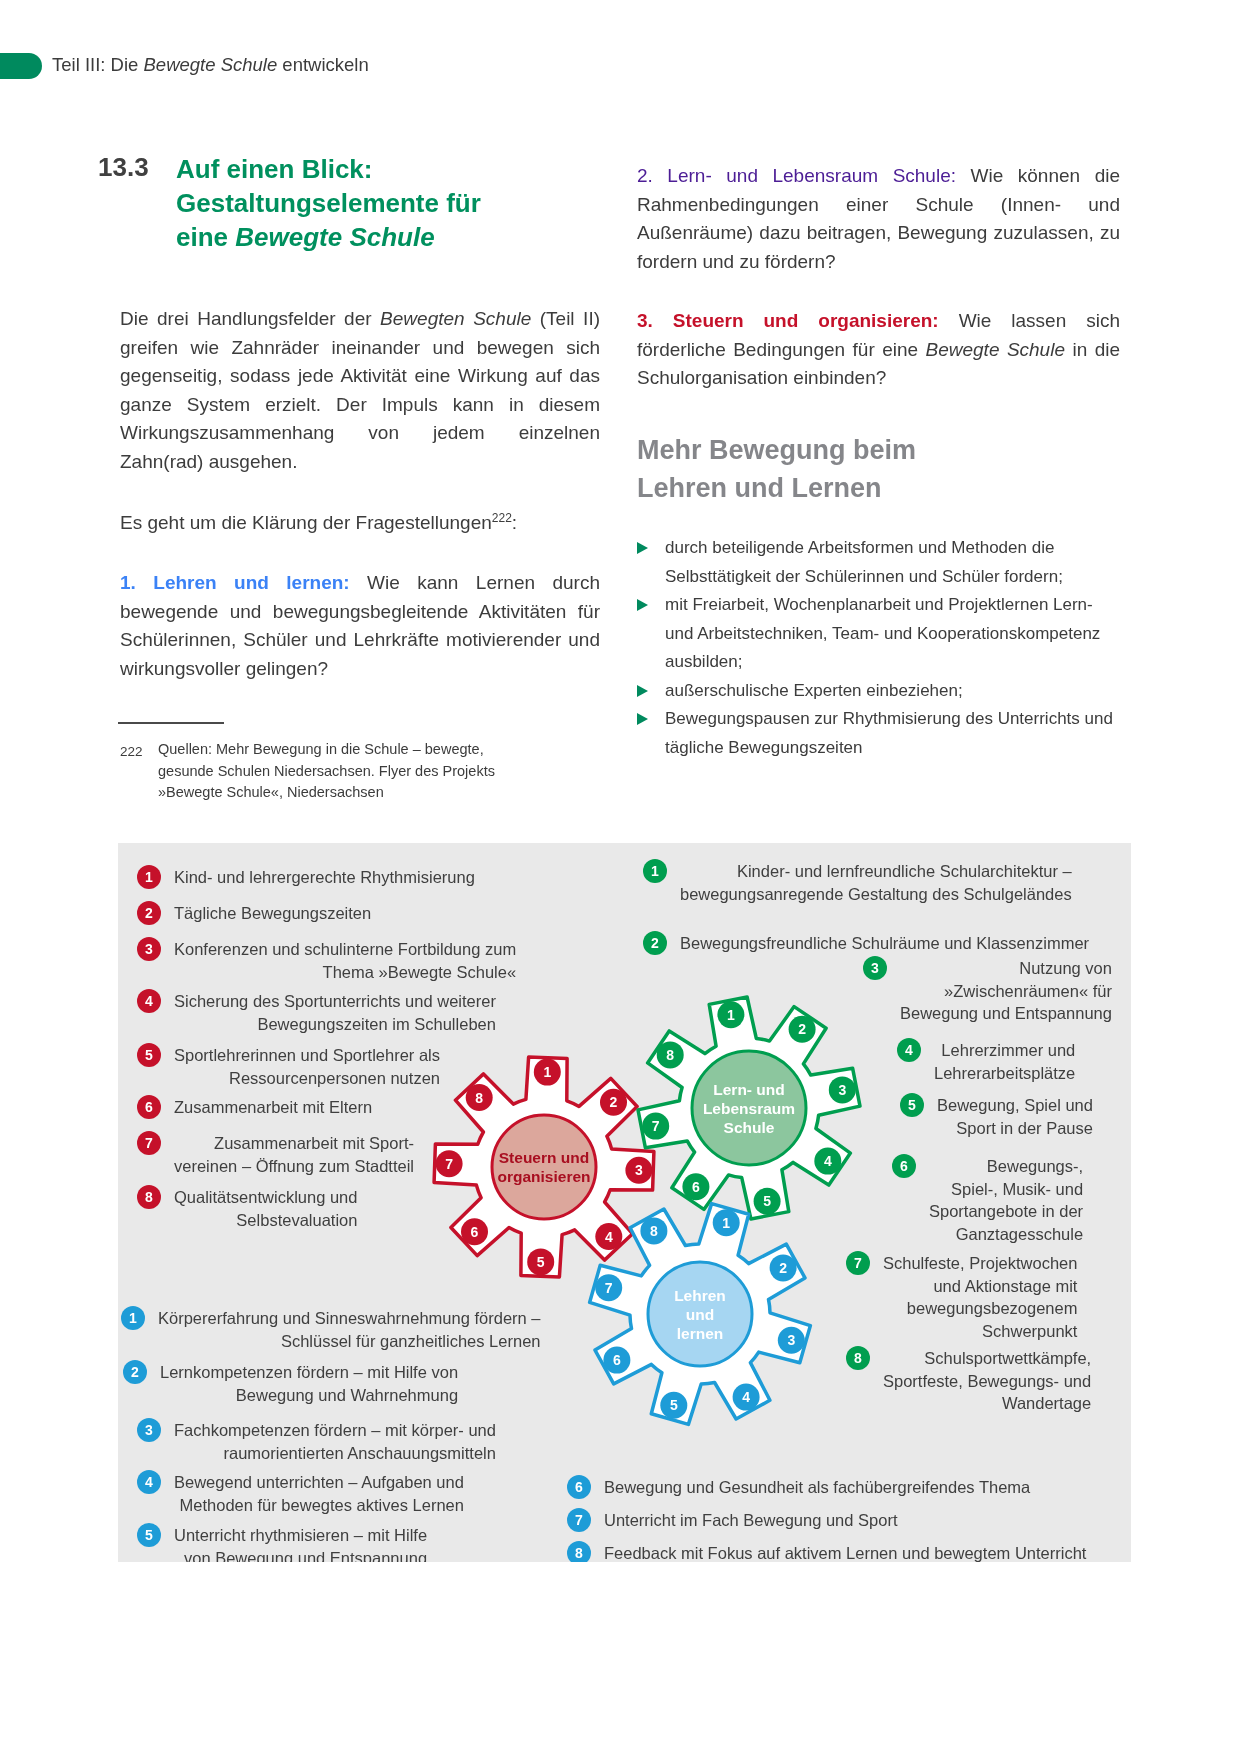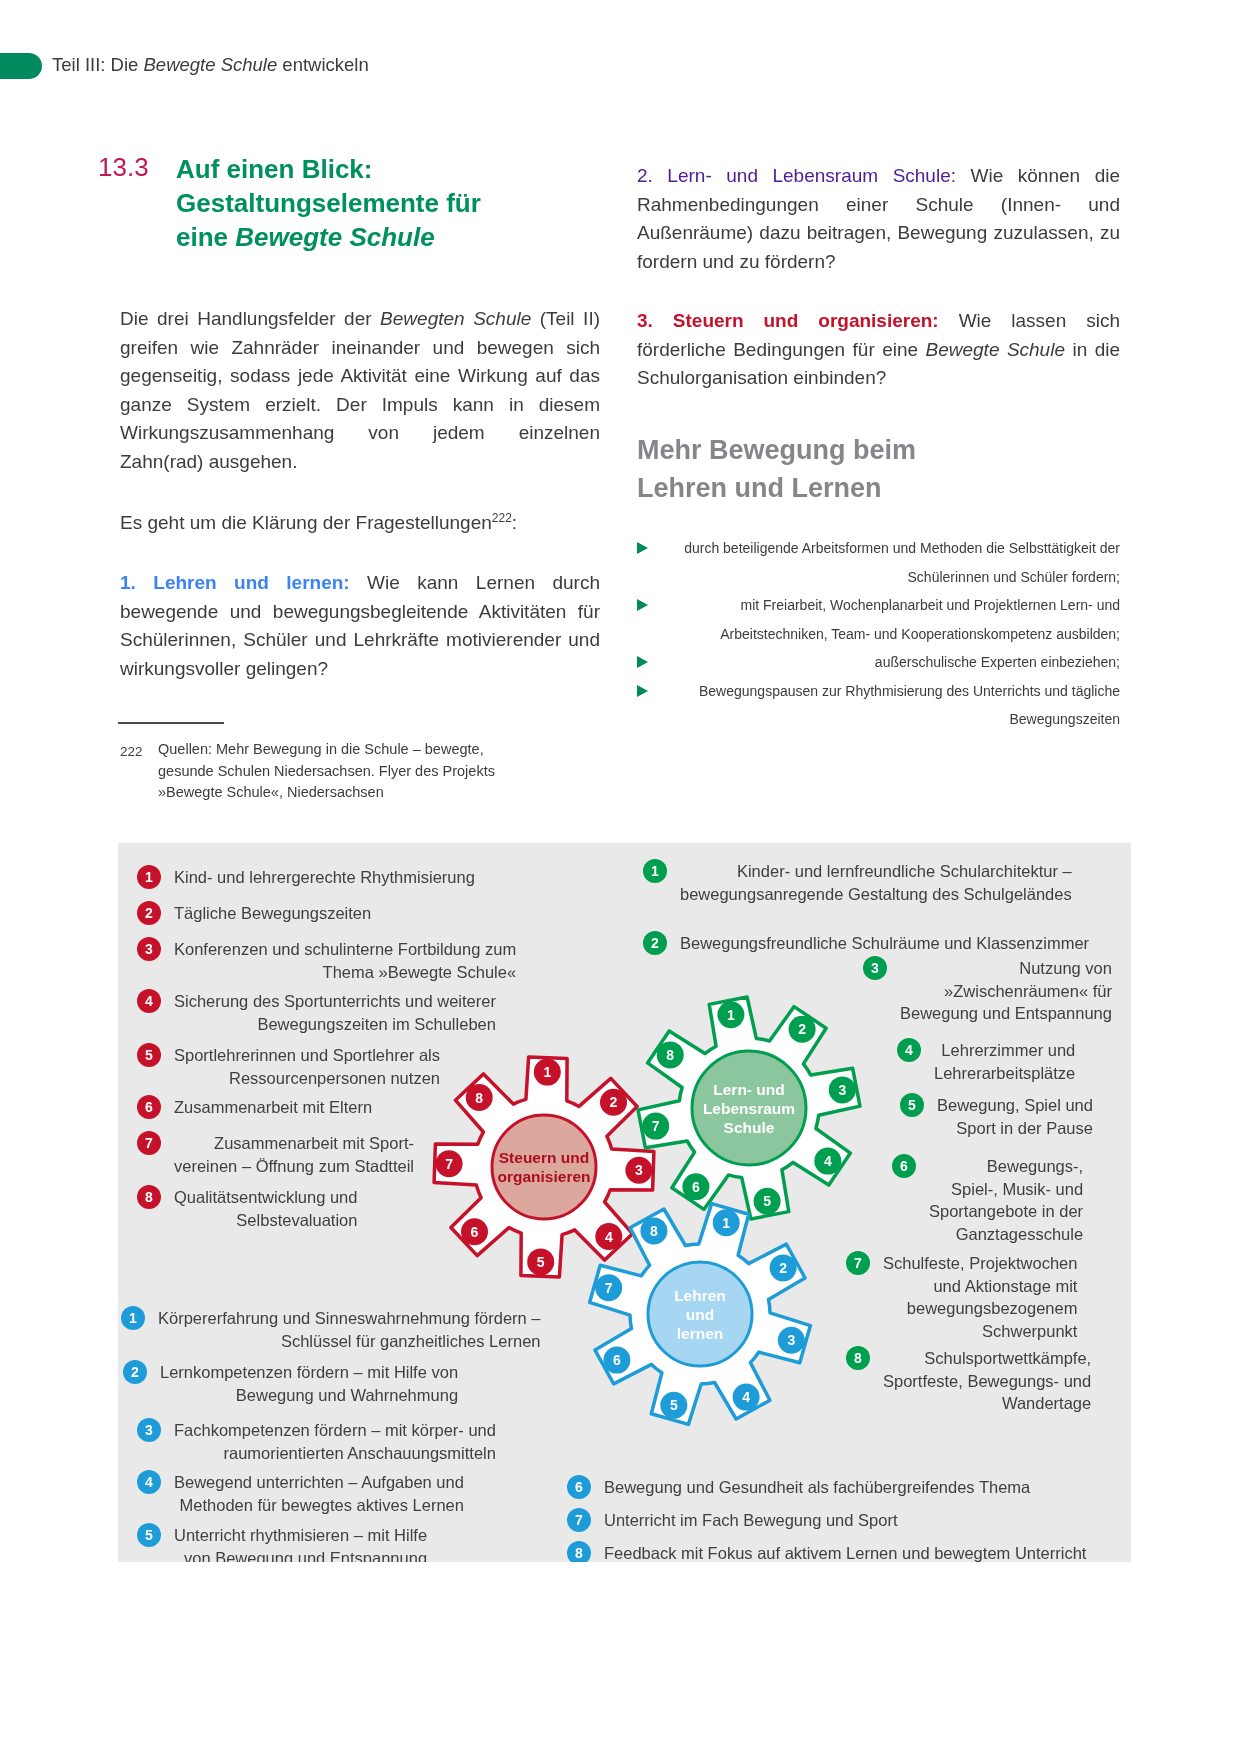--- a/index.html
+++ b/index.html
@@ -9,37 +9,37 @@
   p{margin:0;}
   .just{text-align:justify;}
   .body-text{font-size:19px;line-height:28.5px;}
   .ital{font-style:italic;}
   .sup{font-size:12px;vertical-align:super;line-height:0;}
   
   .head-tab{left:0;top:53px;width:42px;height:26px;background:#008a5e;border-radius:0 13px 13px 0;}
   .head-text{left:52px;top:54px;font-size:18.5px;color:#3c3c3c;}
   .foot-tab{left:0;top:1736px;width:36px;height:10px;background:#008a5e;border-radius:0 5px 5px 0;}
   
-  .h1-num{left:98px;top:152px;font-size:26px;font-weight:normal;color:#be185d;}
+  .h1-num{left:98px;top:152px;font-size:26px;font-weight:bold;color:#404040;}
   .h1-lines{left:152px;top:152px;font-size:26px;font-weight:bold;color:#00905e;line-height:34px;margin-left:24px;}
   .para1{left:120px;top:305px;width:480px;}
   .para2{left:120px;top:509px;width:480px;}
   .q1{left:120px;top:569px;width:480px;}
   .q1 .lbl{color:#3b82f6;font-weight:bold;}
   .fn-rule{left:118px;top:722px;width:106px;height:2px;background:#4a4a4a;}
   .footnote{left:120px;top:739px;width:400px;font-size:14.5px;line-height:21.5px;padding-left:38px;box-sizing:border-box;}
   .footnote .num{position:absolute;left:0;top:2px;font-size:13.5px;}
   
   .q2{left:637px;top:162px;width:483px;}
   .q2 .lbl{color:#4c1d95;font-weight:normal;}
   .q3{left:637px;top:307px;width:483px;}
   .q3 .lbl{color:#c5112a;font-weight:bold;}
   .subhead{left:637px;top:431px;font-size:27px;font-weight:bold;color:#85868a;line-height:38px;}
   .bullets{left:637px;top:534px;width:483px;}
-  .bullet{position:relative;padding-left:28px;font-size:14px;line-height:28.5px;text-align:right;}
+  .bullet{position:relative;padding-left:28px;font-size:17px;line-height:28.5px;}
   .tri{position:absolute;left:0;top:8px;width:0;height:0;
        border-left:11px solid #008a5e;border-top:6.5px solid transparent;border-bottom:6.5px solid transparent;}
   
   .panel{left:118px;top:843px;width:1013px;height:739px;background:#e9e9e9;}
   .ditem{position:absolute;display:flex;align-items:flex-start;}
   .badge{width:24px;height:24px;border-radius:50%;color:#fff;font-weight:bold;font-size:14px;
          display:flex;align-items:center;justify-content:center;flex:none;}
   .dtext{margin-left:13px;font-size:16.5px;line-height:22.5px;white-space:pre;padding-top:1px;color:#3f3f3f;text-align:right;}
   .page-num{left:60px;top:1680px;font-size:19px;font-weight:bold;color:#3f3f3f;}
   svg text{font-family:"Liberation Sans","DejaVu Sans",sans-serif;}

